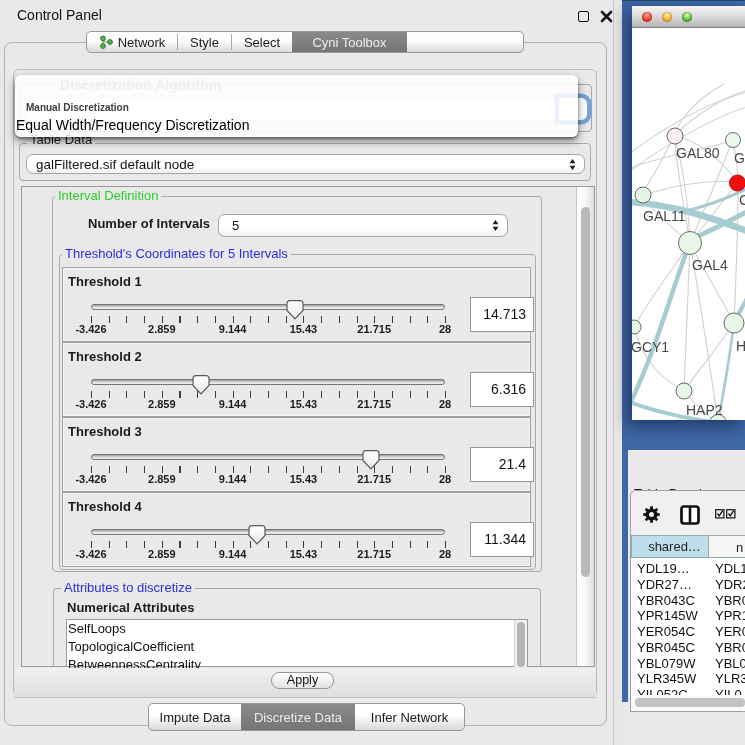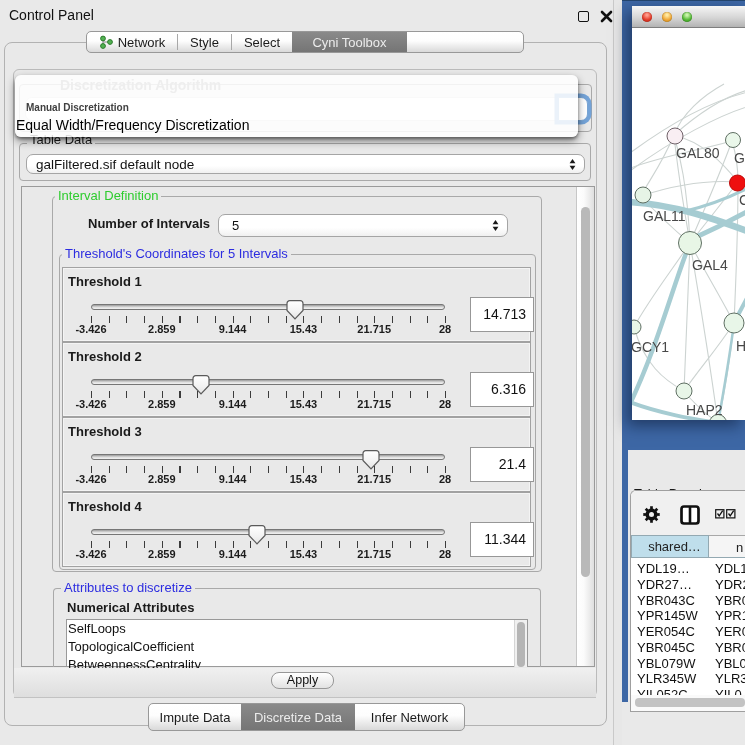--- a/index.html
+++ b/index.html
@@ -18,21 +18,21 @@
   .thblock { position:absolute; left:62px; width:469px; height:75px; border:1px solid #a2a2a2; box-shadow:inset 0 0 0 1px #f4f4f4; }
   .track { position:absolute; left:28px; width:354px; height:5.5px; border:1px solid #767676; border-radius:3px; background:linear-gradient(#9a9a9a, #dedede 55%, #f2f2f2); }
   .tabstrip { position:absolute; display:flex; background:linear-gradient(#ffffff, #fdfdfd 45%, #d9d9d9); border:1px solid #989898; border-radius:5px; font-size:13px; color:#1a1a1a; }
   .tabstrip .tb { display:flex; align-items:center; justify-content:center; position:relative; }
   .tabstrip .sep { width:1px; background:#a8a8a8; margin:2px 0; }
   .tabstrip .sel { background:linear-gradient(#8a8a8a,#757575); color:#ececec; }
 </style>
 </head>
 <body>
 
-<div class="abs" style="left:9px; top:7px; font-size:14px; color:#111;">Control Panel</div>
+<div class="abs" style="left:17px; top:7px; font-size:14px; color:#111;">Control Panel</div>
 <div class="abs" style="left:578px; top:11px; width:11px; height:11px; border:1.6px solid #111; border-radius:2px;"></div>
 <svg class="abs" style="left:600px; top:10px;" width="13" height="13" viewBox="0 0 13 13">
     <path d="M2 2 L11 11 M11 2 L2 11" fill="none" stroke="#111" stroke-width="2.6" stroke-linecap="round"></path>
   </svg>
 
 <div class="abs" style="left:4px; top:42px; width:603px; height:684px; border:1px solid #b2b2b2; border-radius:8px;"></div>
 
 <div class="abs" style="left:13px; top:69px; width:584px; height:628px; border:1px solid #bbbbbb; border-radius:6px; background:#e9e9e9;"></div>
 
 <div class="tabstrip" style="left:86px; top:31px; width:438px; height:22px;">

